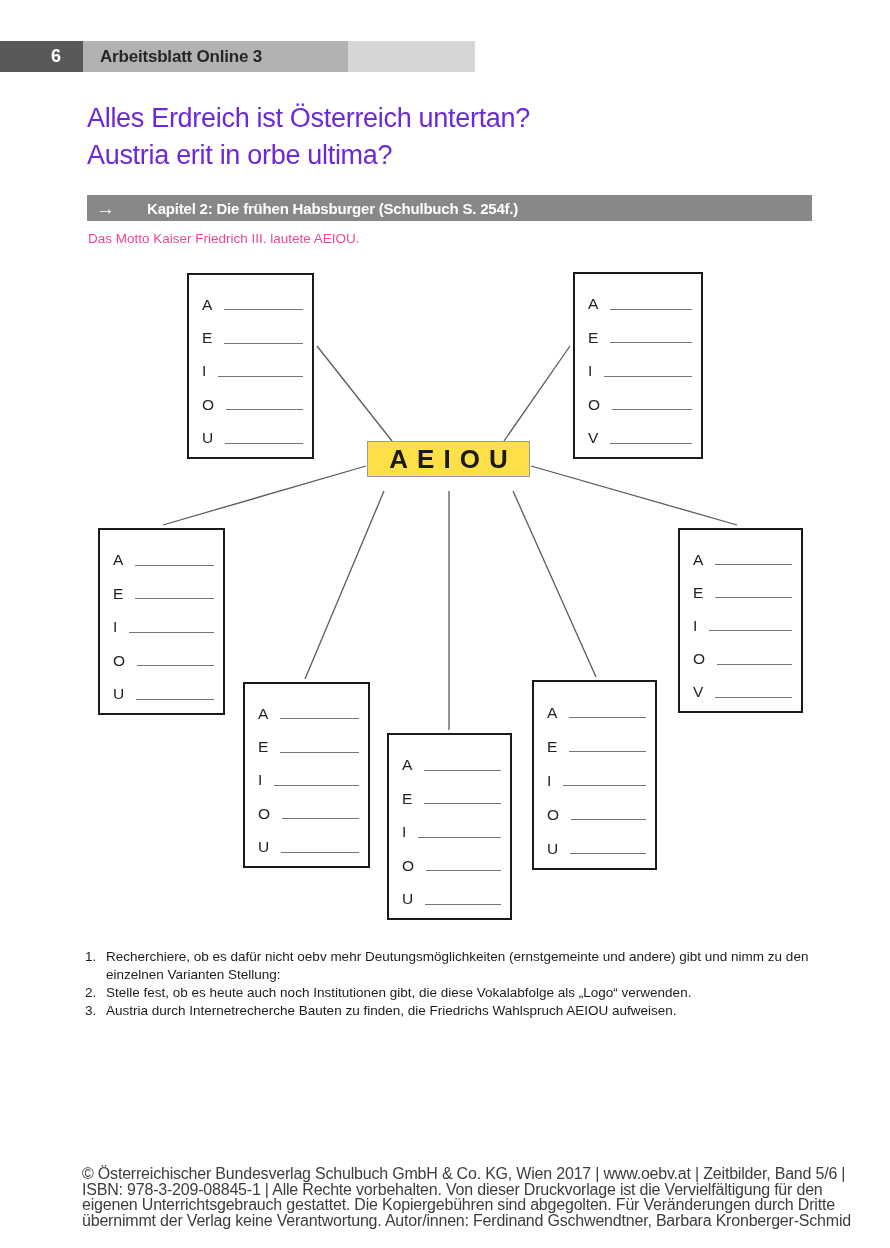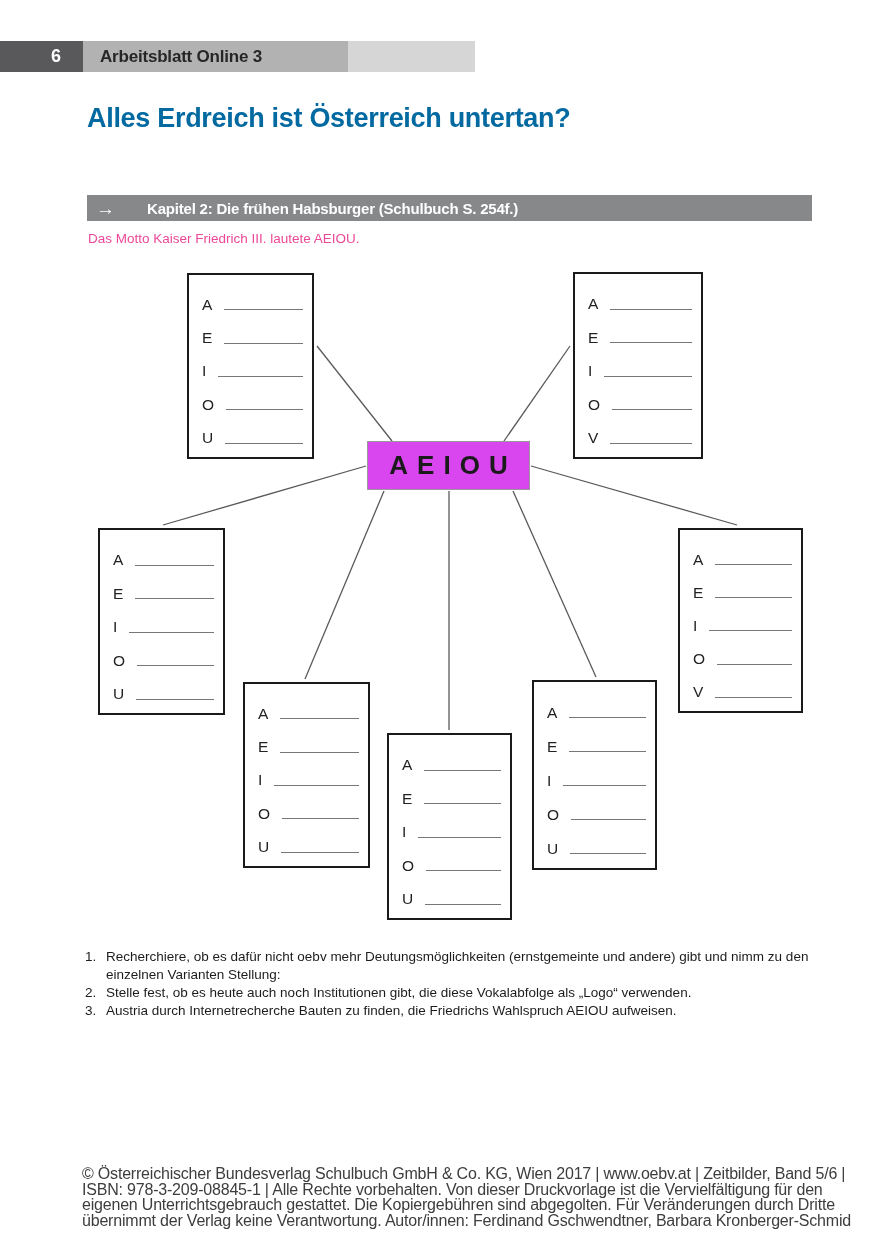--- a/index.html
+++ b/index.html
@@ -15,22 +15,22 @@
     display:flex; align-items:center; justify-content:flex-end; padding-right:22px;
   }
   .hdr-title {
     width:265px; background:#b2b2b2; color:#262626; font-weight:bold; font-size:17px;
     display:flex; align-items:center; padding-left:17px; letter-spacing:-0.2px;
   }
   .hdr-tail { width:127px; background:#d6d6d6; }
 
   
   .title {
-    position:absolute; left:87px; top:100px; font-size:27px; font-weight:bold;
-    color:#0369a1; line-height:37px; letter-spacing:-0.3px;
+    position:absolute; left:87px; top:100px; font-size:27px; font-weight:normal;
+    color:#6d28d9; line-height:37px; letter-spacing:-0.3px;
   }
 
   
   .chapter {
     position:absolute; left:87px; top:195px; width:725px; height:26px; background:#87888a;
     display:flex; align-items:center; color:#fff;
   }
   .chapter .arrow { font-size:19px; font-weight:bold; padding-left:9px; line-height:1; }
   .chapter .label { font-size:15px; font-weight:bold; padding-left:32px; letter-spacing:-0.2px; }
 
@@ -49,22 +49,22 @@
 
   .box-tl { left:187px; top:273px; width:127px; height:186px; }
   .box-tr { left:573px; top:272px; width:130px; height:187px; }
   .box-ml { left:98px;  top:528px; width:127px; height:187px; }
   .box-mr { left:678px; top:528px; width:125px; height:185px; }
   .box-bl { left:243px; top:682px; width:127px; height:186px; }
   .box-bc { left:387px; top:733px; width:125px; height:187px; }
   .box-br { left:532px; top:680px; width:125px; height:190px; }
 
   .center-box {
-    position:absolute; left:367px; top:441px; width:163px; height:49px;
-    border:1.5px solid #9a9a9a; background:#d946ef;
+    position:absolute; left:367px; top:441px; width:163px; height:36px;
+    border:1.5px solid #9a9a9a; background:#fde047;
     display:flex; align-items:center; justify-content:center;
     font-size:26px; font-weight:bold; color:#1a1a1a; letter-spacing:9px;
     padding-left:9px; 
   }
 
   
   .tasks { position:absolute; left:85px; top:948px; width:778px; font-size:13.5px; color:#1c1c1c; }
   .task { display:flex; line-height:18px; }
   .task .num { width:21px; flex:none; }
   .task .txt { flex:1; }
@@ -81,20 +81,21 @@
 <div class="page">
 
   <div class="hdr">
     <div class="hdr-num">6</div>
     <div class="hdr-title">Arbeitsblatt Online 3</div>
     <div class="hdr-tail"></div>
   </div>
 
   <div class="title">
     <div>Alles Erdreich ist Österreich untertan?</div>
+    <div>Austria erit in orbe ultima?</div>
   </div>
 
   <div class="chapter">
     <span class="arrow">→</span>
     <span class="label">Kapitel 2: Die frühen Habsburger (Schulbuch S. 254f.)</span>
   </div>
 
   <div class="intro">Das Motto Kaiser Friedrich III. lautete AEIOU.</div>
 
   <svg class="lines" width="890" height="1248" viewBox="0 0 890 1248">

